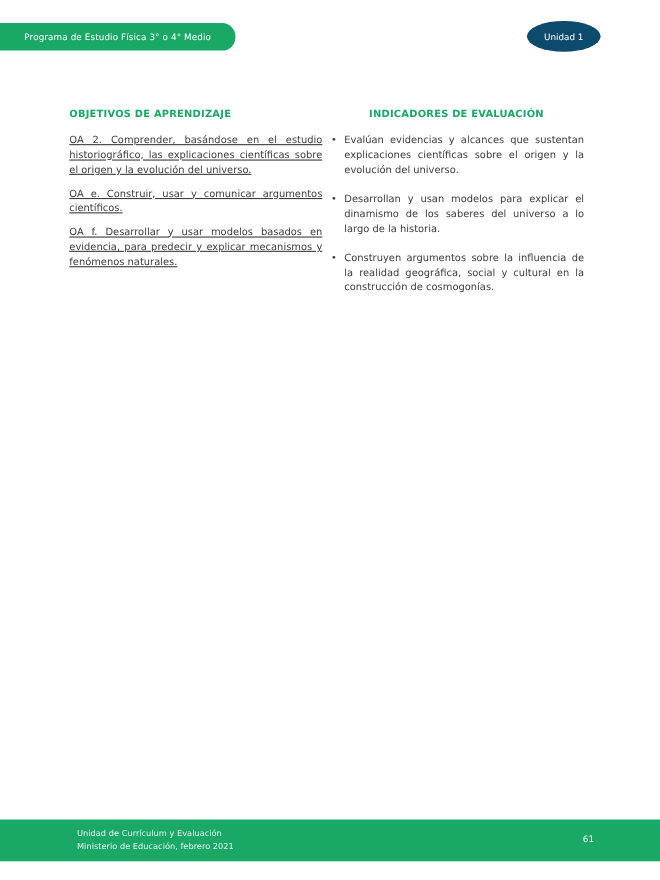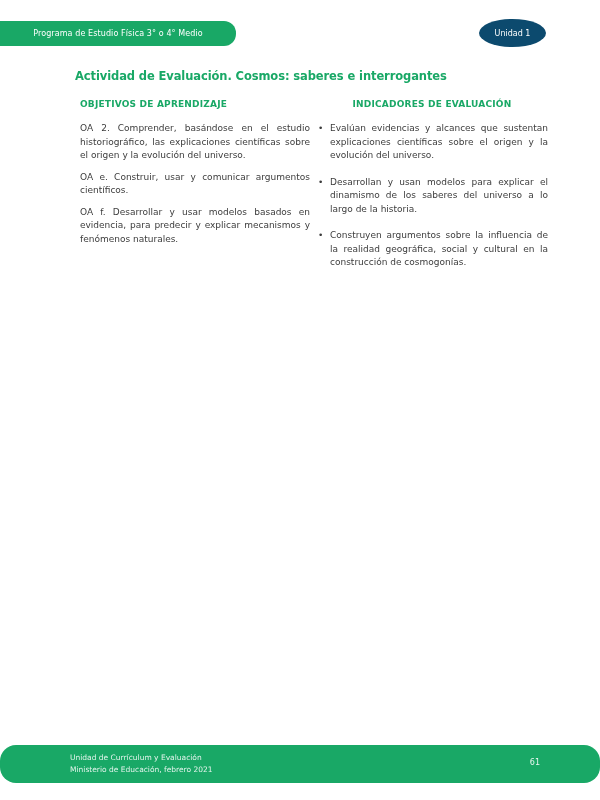--- a/index.html
+++ b/index.html
@@ -12,21 +12,21 @@
   .page {
     position: relative;
     width: 600px; height: 800px;
     background: #ffffff;
     overflow: hidden;
   }
 
   
   .pill-left {
     position: absolute; top: 21px; left: 0;
-    width: 236px; height: 25px;
+    width: 214px; height: 25px;
     background: #19a866;
     border-radius: 0 12px 12px 0;
     color: #ffffff; font-size: 8px;
     display: flex; align-items: center; justify-content: center;
     letter-spacing: 0.1px;
   }
   .pill-right {
     position: absolute; top: 19px; left: 479px;
     width: 67px; height: 28px;
     background: #0c4a6e;
@@ -38,40 +38,41 @@
   
   .title {
     position: absolute; top: 69px; left: 75px; width: 480px;
     font-size: 11.5px; font-weight: bold;
     color: #19a866;
     letter-spacing: -0.1px;
   }
 
   
   .columns {
-    position: absolute; top: 99px; left: 80px;
+    position: absolute; top: 99px; left: 63px;
     width: 468px;
     display: flex; gap: 6px; justify-content: space-between;
   }
   .col-left  { width: 230px; }
   .col-right { width: 232px; }
 
   .col-heading {
     font-size: 9px; font-weight: bold;
     color: #19a866;
     letter-spacing: 0.2px;
     margin-bottom: 13px;
   }
   .col-right .col-heading { text-align: center; }
 
   .col-left p {
     font-size: 9px; line-height: 13.5px;
     text-align: justify;
     margin-bottom: 8px;
     color: #3c3c3c;
+    text-decoration: underline;
   }
 
   .indicators { list-style: none; }
   .indicators li {
     position: relative;
     padding-left: 14px;
     font-size: 9px; line-height: 13.5px;
     text-align: justify;
     margin-bottom: 13px;
     color: #3c3c3c;
@@ -91,21 +92,20 @@
   .duracion-text {
     font-size: 9px; line-height: 13.5px;
     color: #3c3c3c;
   }
 
   
   .footer {
     position: absolute; left: 0; right: 0; bottom: 17px;
     height: 38px;
     background: #19a866;
-    border-radius: 16px;
   }
   .footer-text {
     position: absolute; left: 70px; top: 7px;
     font-size: 7.5px; line-height: 12px;
     color: rgba(255,255,255,0.88);
   }
   .page-number {
     position: absolute; right: 60px; top: 13px;
     font-size: 8px;
     color: rgba(255,255,255,0.9);
@@ -113,21 +113,20 @@
 </style>
 </head>
 <body>
 
 <div class="page">
 
   <div class="pill-left">Programa de Estudio Física 3° o 4° Medio</div>
 
   <div class="pill-right">Unidad 1</div>
 
-  <h1 class="title">Actividad de Evaluación. Cosmos: saberes e interrogantes</h1>
 
   <div class="columns">
 
     <div class="col-left">
       <h2 class="col-heading">OBJETIVOS DE APRENDIZAJE</h2>
 
       <p>OA 2. Comprender, basándose en el estudio historiográfico, las explicaciones científicas sobre el origen y la evolución del universo.</p>
 
       <p>OA e. Construir, usar y comunicar argumentos científicos.</p>
 

